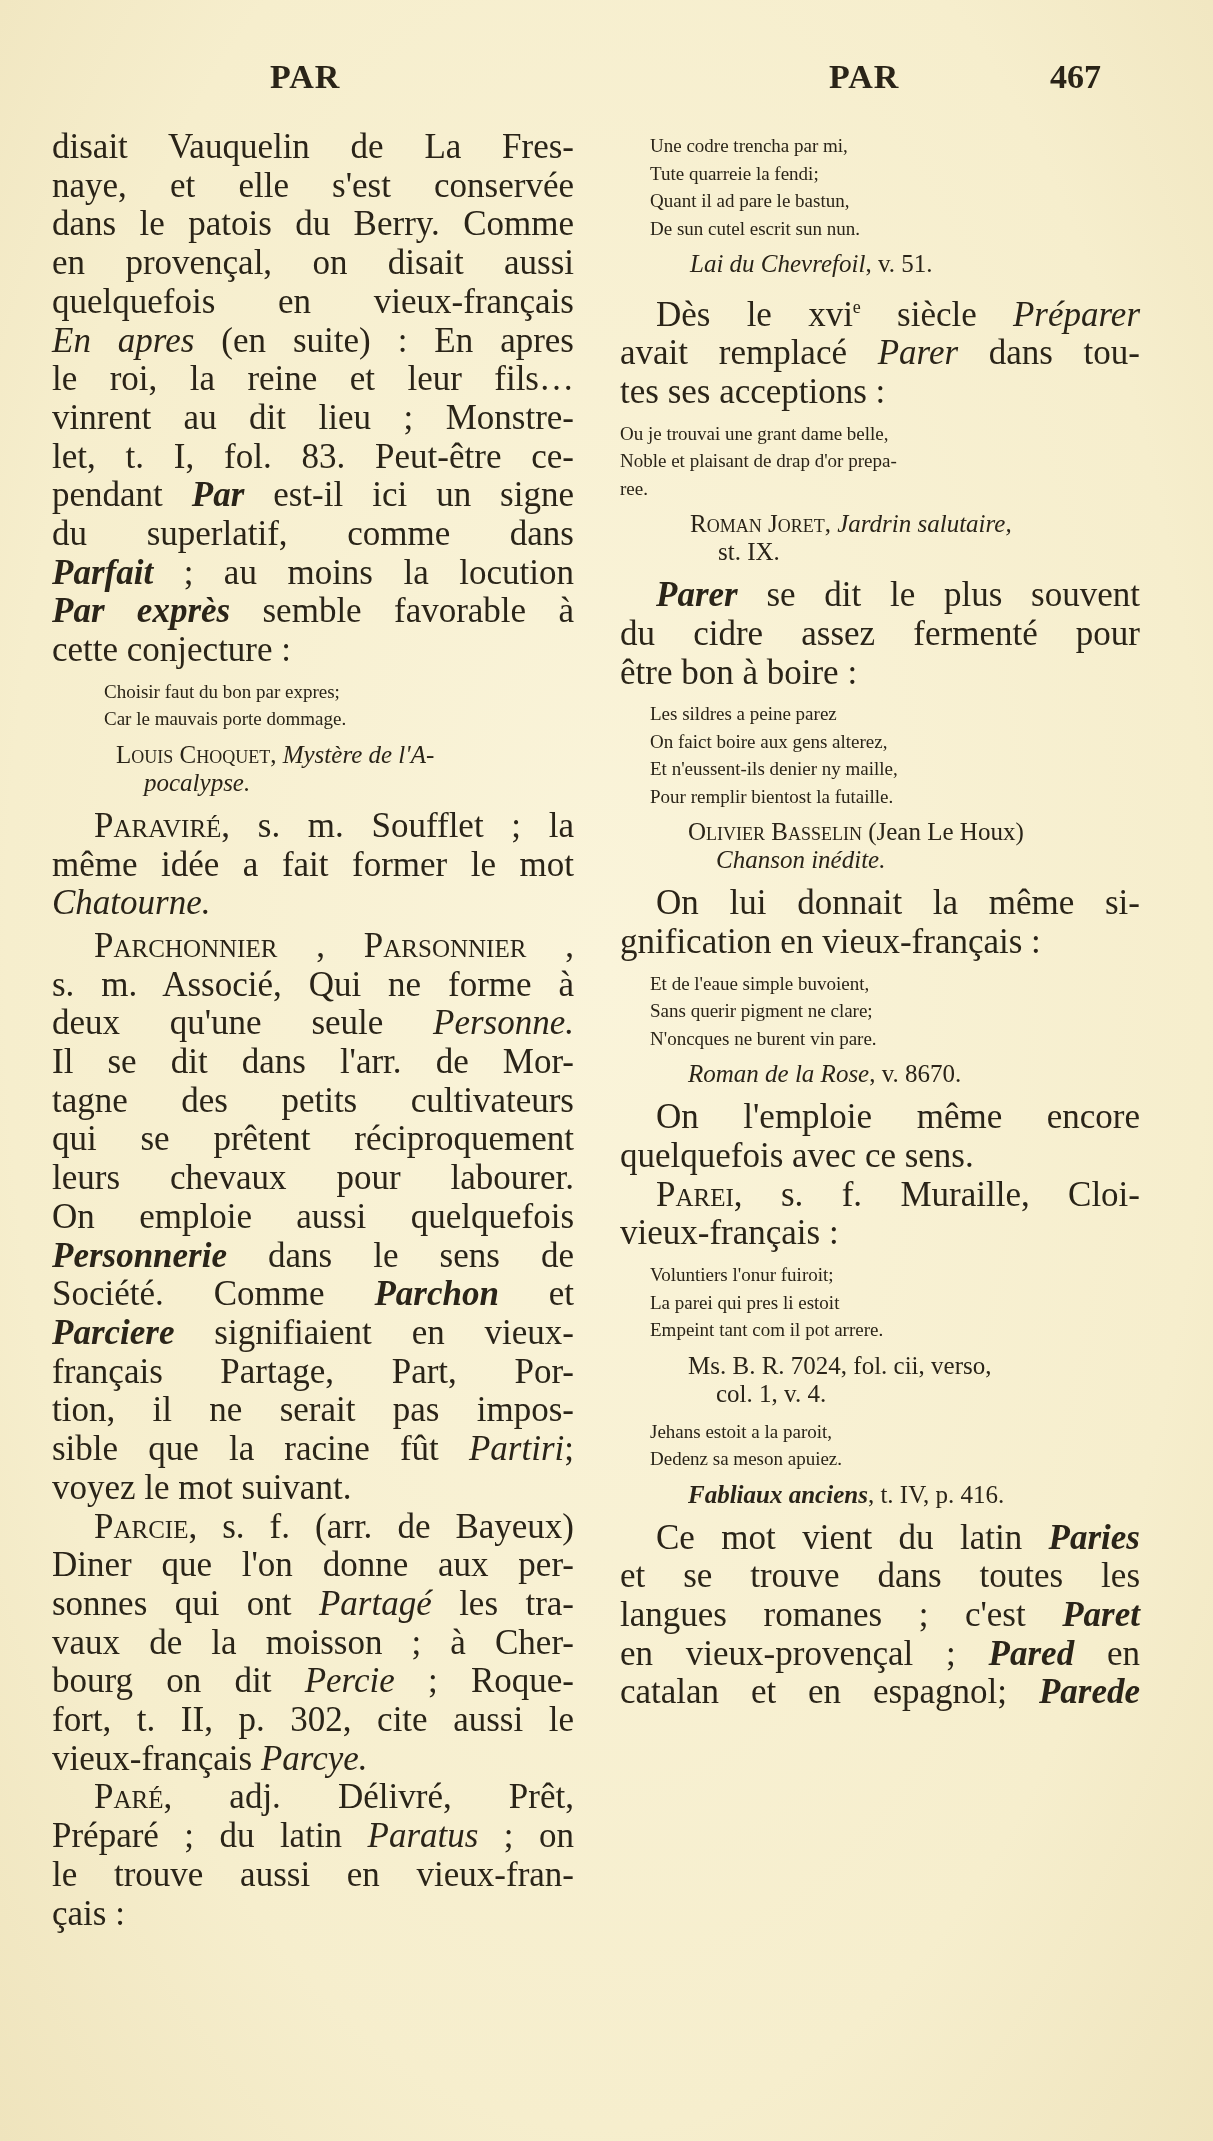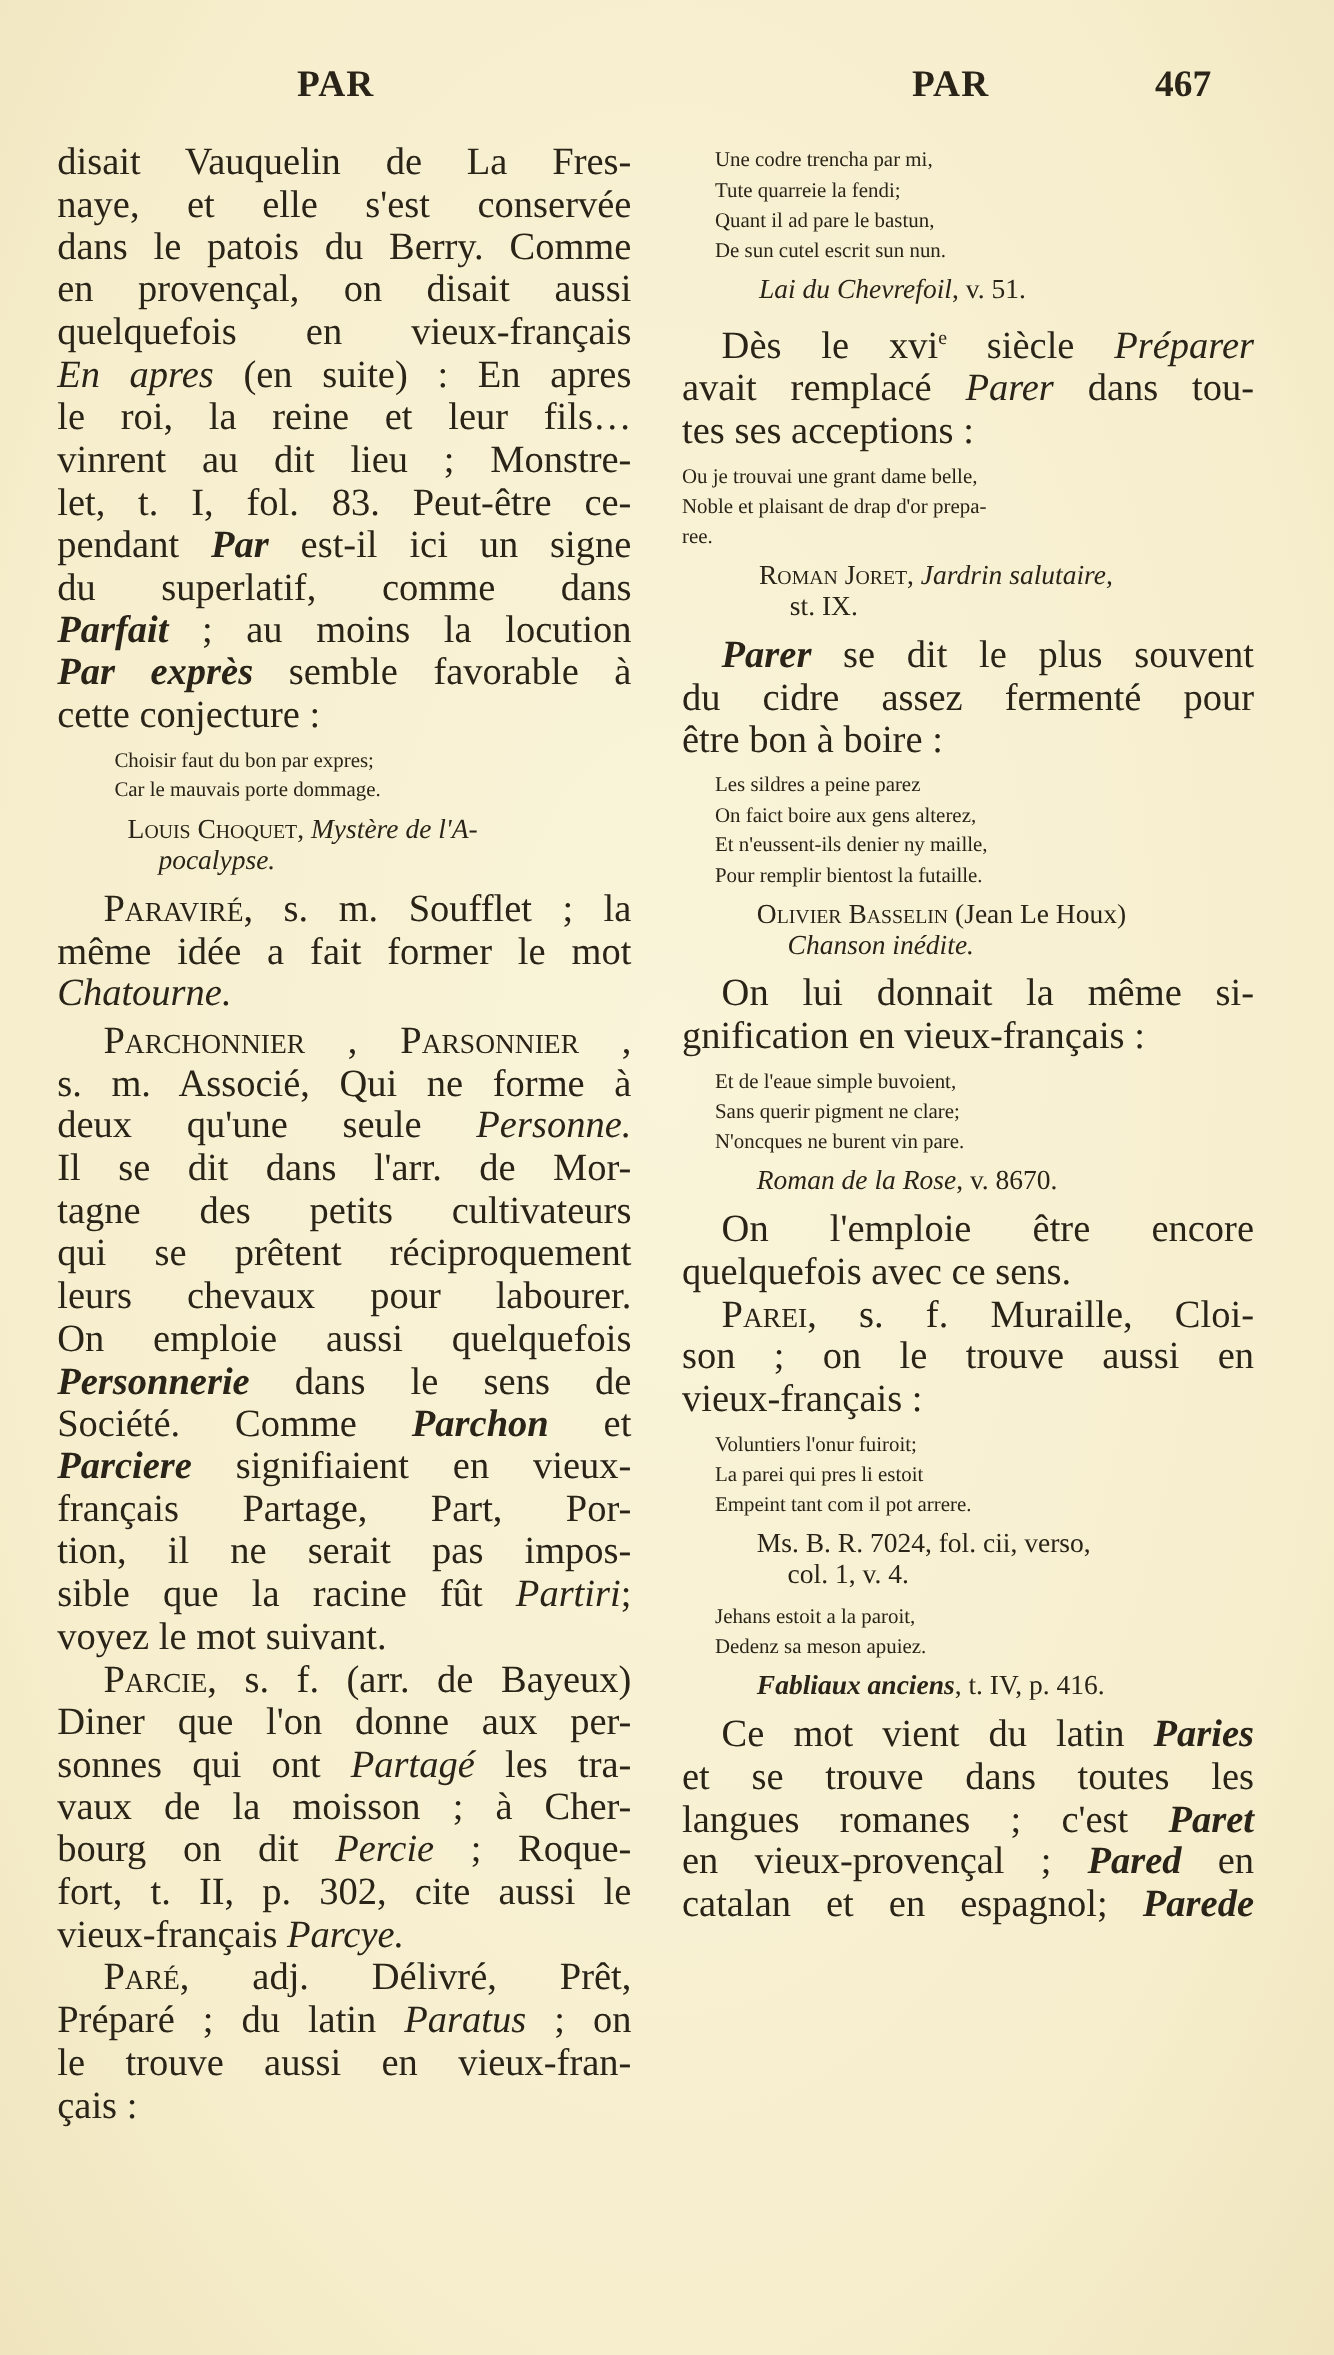--- a/index.html
+++ b/index.html
@@ -162,27 +162,26 @@
     <div class="verse">
       <div>Et de l'eaue simple buvoient,</div>
       <div>Sans querir pigment ne clare;</div>
       <div>N'oncques ne burent vin pare.</div>
     </div>
     <div class="cite" style="margin-left:68px">
       <i>Roman de la Rose</i><span>, v. 8670.</span>
     </div>
 
     <p class="prose">
-      <span class="line" style="padding-left:36px">On l'emploie être encore</span>
+      <span class="line" style="padding-left:36px">On l'emploie même encore</span>
       <span class="line last">quelquefois avec ce sens.</span>
     </p>
 
     <p class="prose">
       <span class="line" style="padding-left:36px"><span class="sc">Parei</span><span>, s. f. Muraille, Cloi-</span></span>
-      <span class="line">son ; on le trouve aussi en</span>
       <span class="line last">vieux-français :</span>
     </p>
 
     <div class="verse">
       <div>Voluntiers l'onur fuiroit;</div>
       <div>La parei qui pres li estoit</div>
       <div>Empeint tant com il pot arrere.</div>
     </div>
     <div class="cite" style="margin-left:68px">
       <span>Ms. B. R. 7024, fol. cii, verso,</span>

